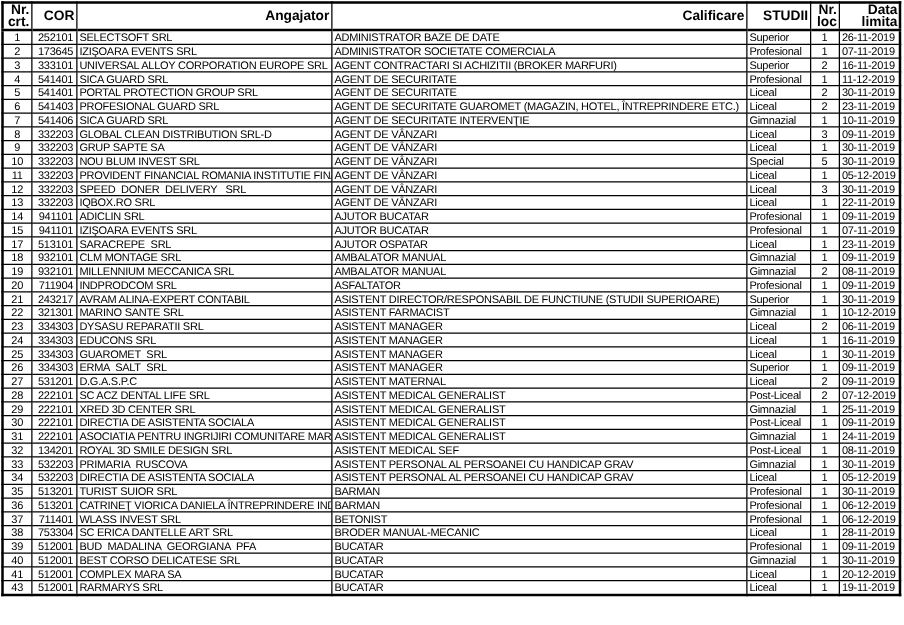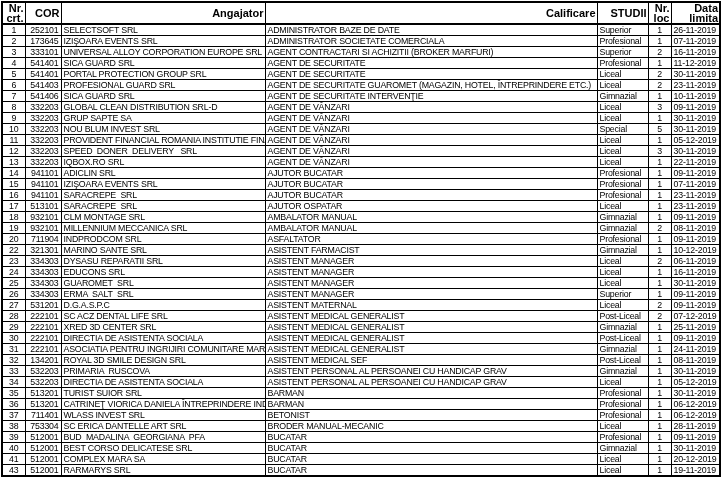--- a/index.html
+++ b/index.html
@@ -212,29 +212,20 @@
         <tr>
           <td class="col-0">15</td>
           <td class="col-1">941101</td>
           <td class="col-2">IZIŞOARA EVENTS SRL</td>
           <td class="col-3">AJUTOR BUCATAR</td>
           <td class="col-4">Profesional</td>
           <td class="col-5">1</td>
           <td class="col-6">07-11-2019</td>
         </tr>
         <tr>
-          <td class="col-0">16</td>
-          <td class="col-1">941101</td>
-          <td class="col-2">SARACREPE  SRL</td>
-          <td class="col-3">AJUTOR BUCATAR</td>
-          <td class="col-4">Profesional</td>
-          <td class="col-5">1</td>
-          <td class="col-6">23-11-2019</td>
-        </tr>
-        <tr>
           <td class="col-0">17</td>
           <td class="col-1">513101</td>
           <td class="col-2">SARACREPE  SRL</td>
           <td class="col-3">AJUTOR OSPATAR</td>
           <td class="col-4">Liceal</td>
           <td class="col-5">1</td>
           <td class="col-6">23-11-2019</td>
         </tr>
         <tr>
           <td class="col-0">18</td>
@@ -255,20 +246,29 @@
           <td class="col-6">08-11-2019</td>
         </tr>
         <tr>
           <td class="col-0">20</td>
           <td class="col-1">711904</td>
           <td class="col-2">INDPRODCOM SRL</td>
           <td class="col-3">ASFALTATOR</td>
           <td class="col-4">Profesional</td>
           <td class="col-5">1</td>
           <td class="col-6">09-11-2019</td>
+        </tr>
+        <tr>
+          <td class="col-0">21</td>
+          <td class="col-1">243217</td>
+          <td class="col-2">AVRAM ALINA-EXPERT CONTABIL</td>
+          <td class="col-3">ASISTENT DIRECTOR/RESPONSABIL DE FUNCTIUNE (STUDII SUPERIOARE)</td>
+          <td class="col-4">Superior</td>
+          <td class="col-5">1</td>
+          <td class="col-6">30-11-2019</td>
         </tr>
         <tr>
           <td class="col-0">22</td>
           <td class="col-1">321301</td>
           <td class="col-2">MARINO SANTE SRL</td>
           <td class="col-3">ASISTENT FARMACIST</td>
           <td class="col-4">Gimnazial</td>
           <td class="col-5">1</td>
           <td class="col-6">10-12-2019</td>
         </tr>

